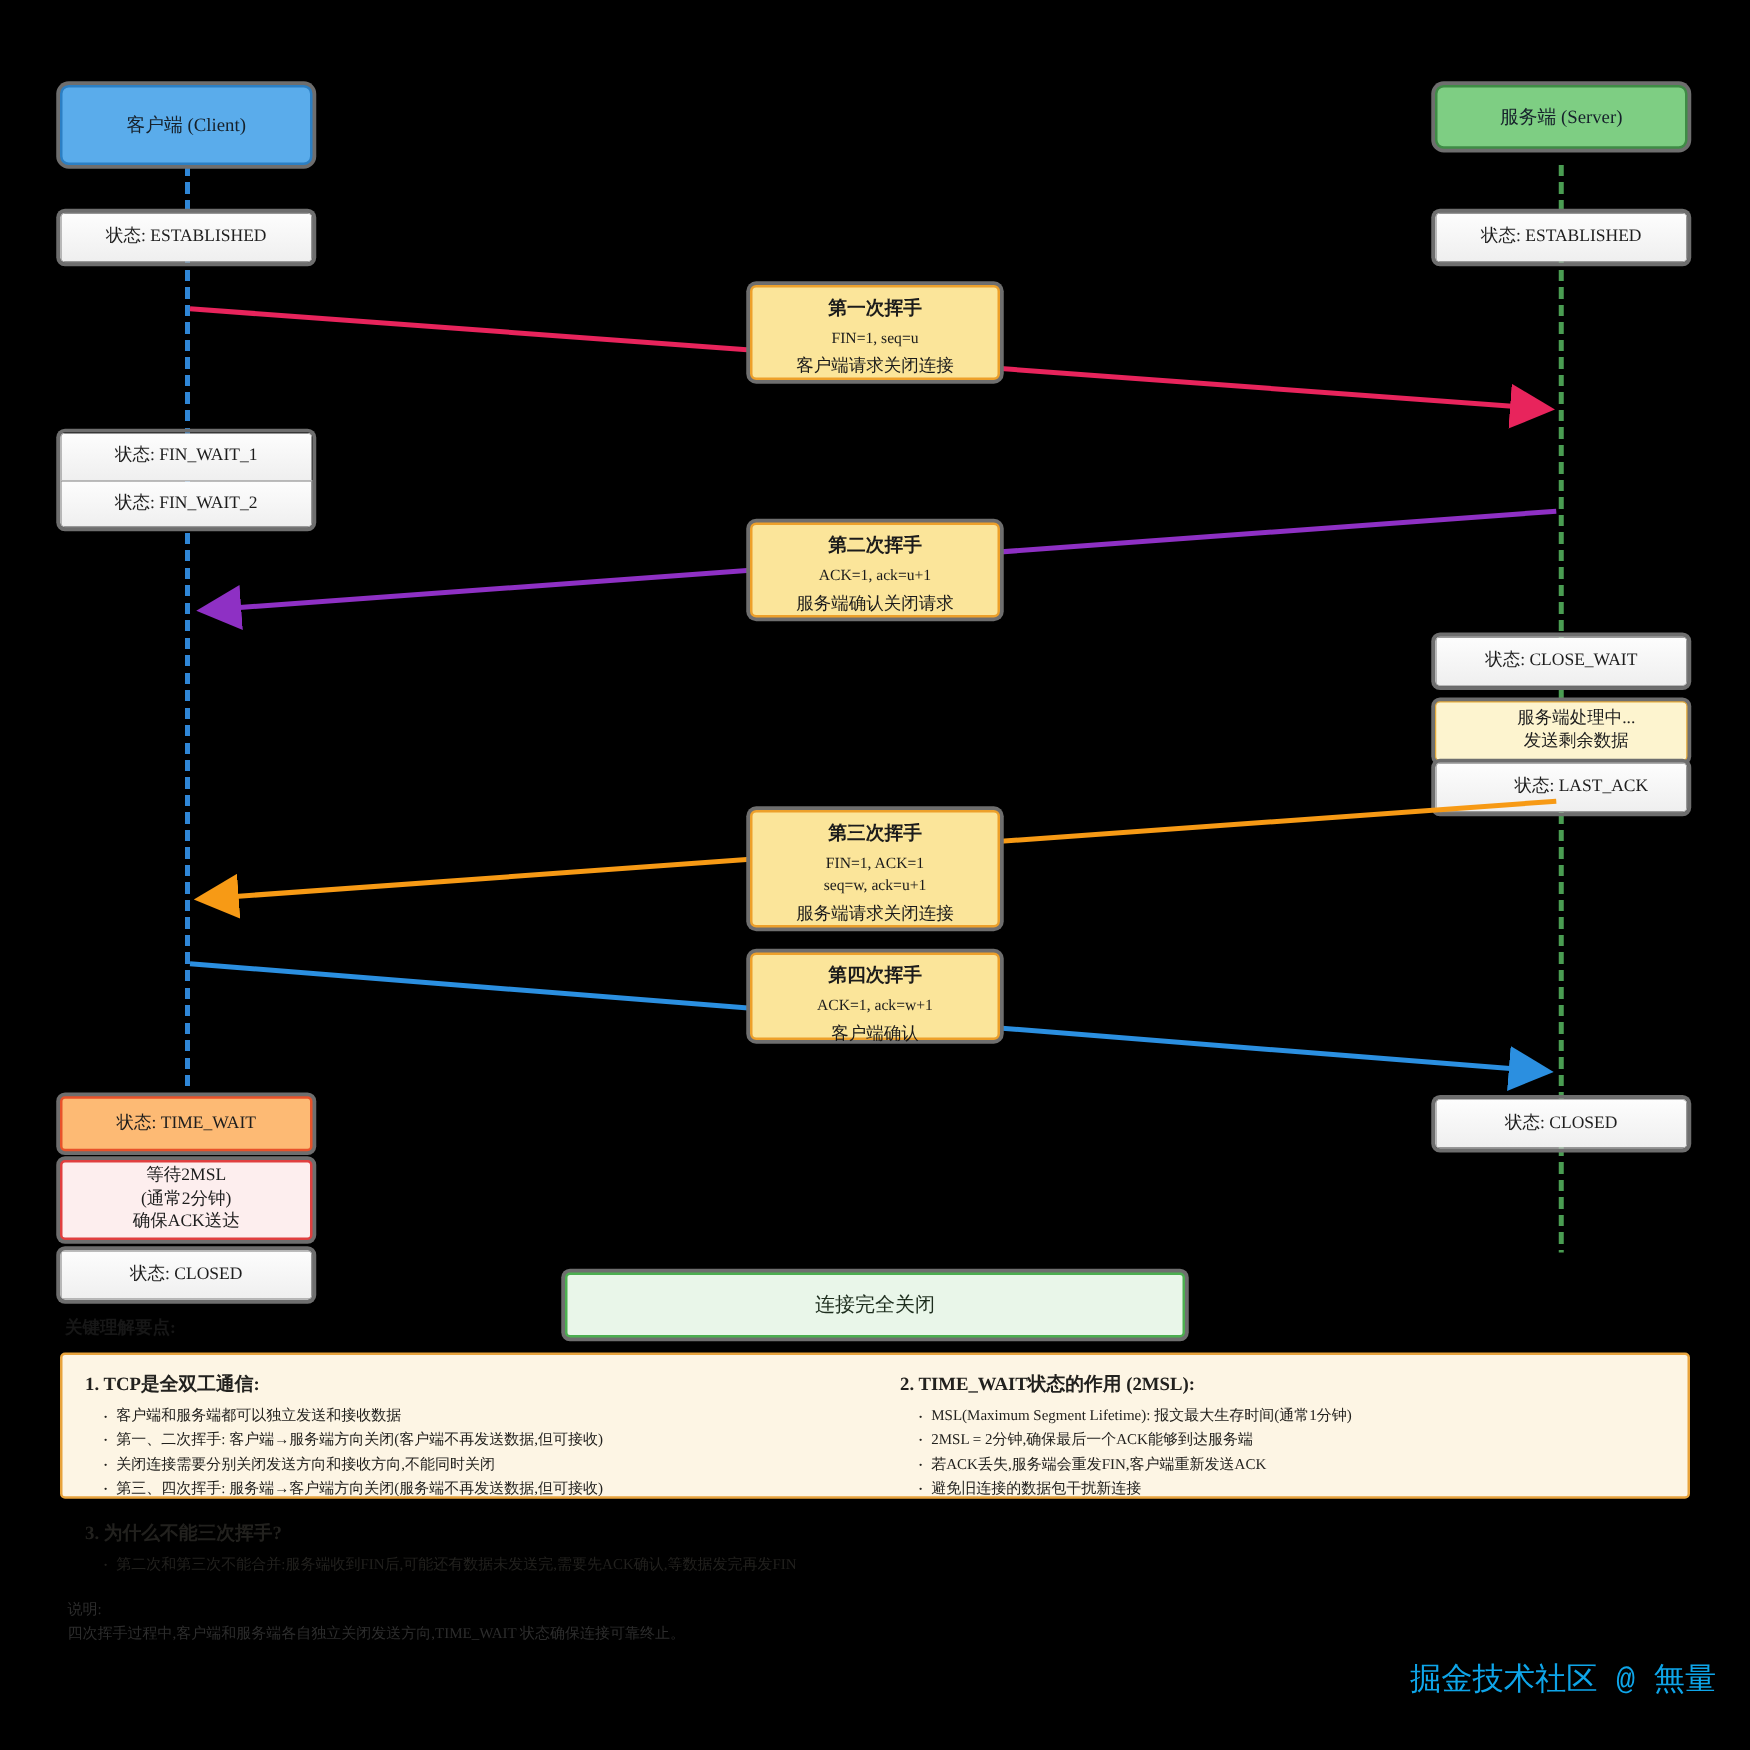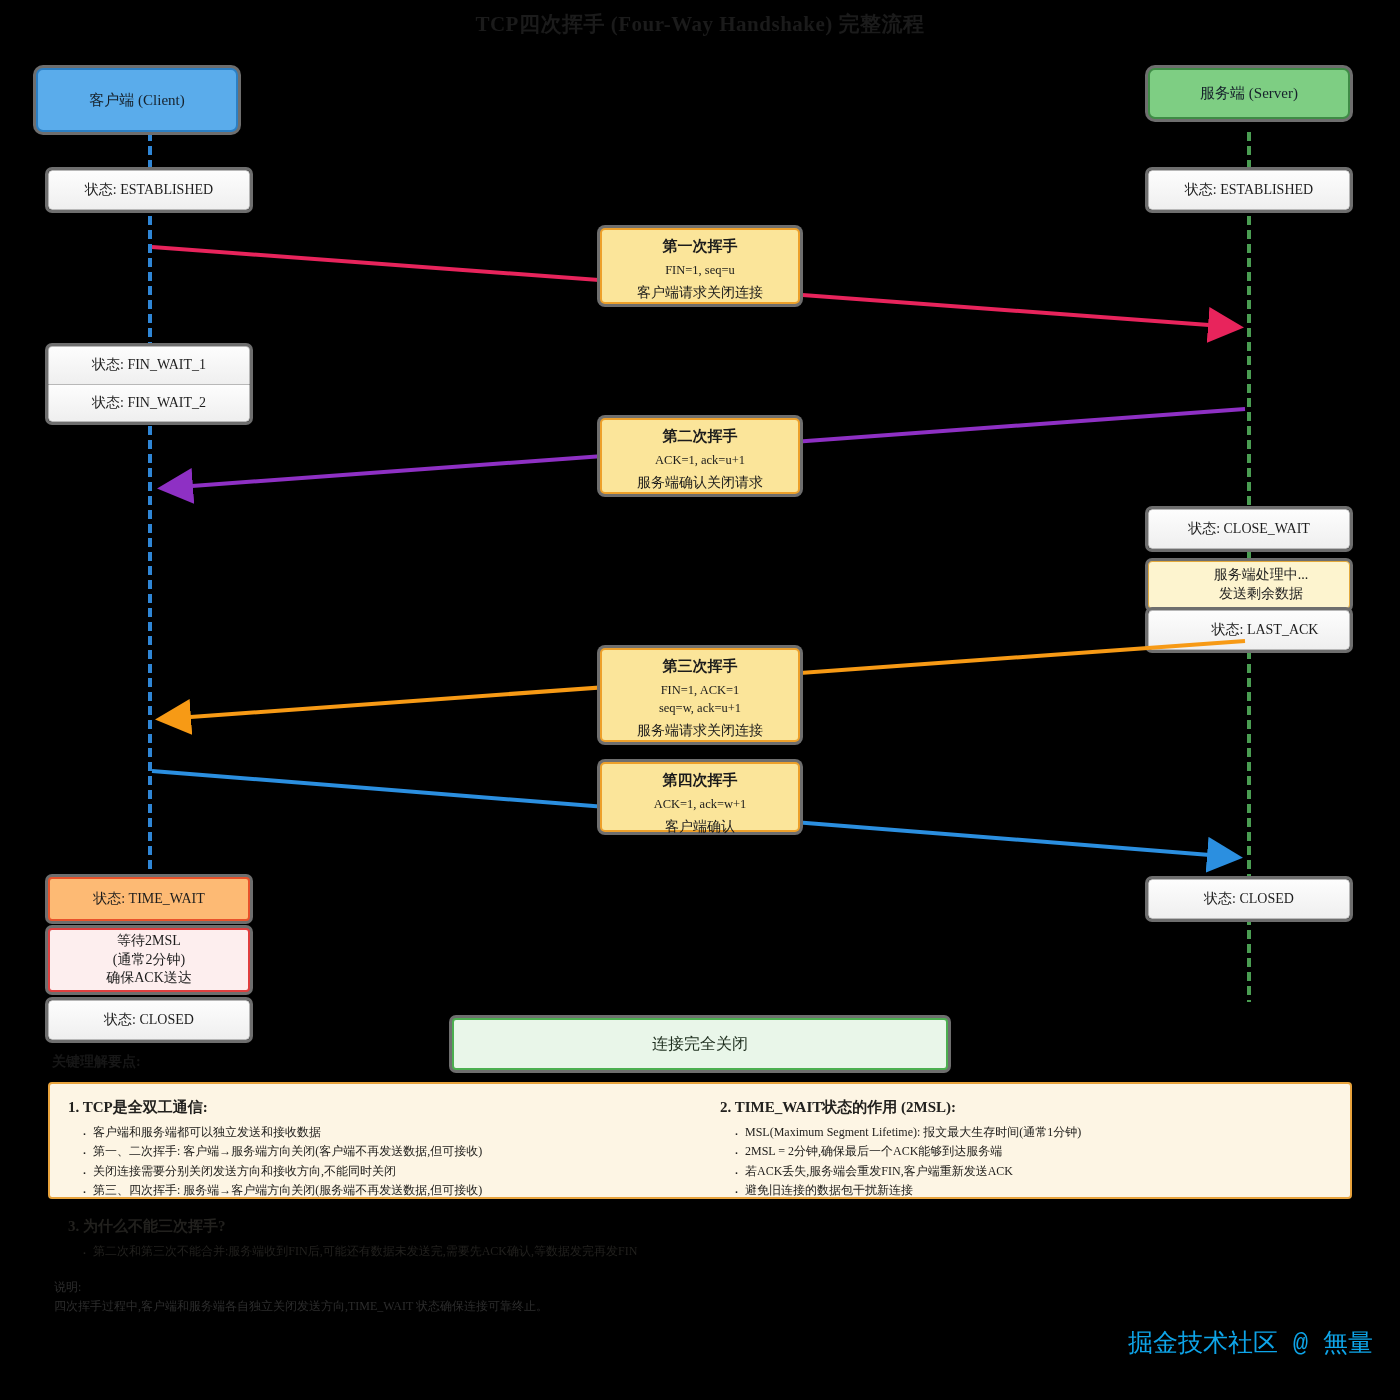--- a/index.html
+++ b/index.html
@@ -122,26 +122,25 @@
     position: absolute; color: #0ea5e9; font-size: 25px;
     font-family: Liberation Mono, monospace; white-space: nowrap;
   }
   svg.arrows { position: absolute; left: 0; top: 0; width: 1400px; height: 1400px; pointer-events: none; }
 </style>
 </head>
 <body>
 
 <div id="stage">
 
-  <div class="title">TCP四次挥手 (Four-Way Handshake) 完整流程</div>
 
   <div class="lifeline client" style="left:148px; top:132px; height:744px;"></div>
   <div class="lifeline server" style="left:1247px; top:132px; height:870px;"></div>
 
-  <div class="actor client" style="left:36px; top:68px; width:202px; height:64px;">
+  <div class="actor client" style="left:48px; top:68px; width:202px; height:64px;">
     <span>客户端 (Client)</span>
   </div>
   <div class="actor server" style="left:1148px; top:68px; width:202px; height:51px;">
     <span>服务端 (Server)</span>
   </div>
 
   <div class="statebox" style="left:48px; top:170px; width:202px; height:40px;">
     <span>状态: ESTABLISHED</span>
   </div>
 

